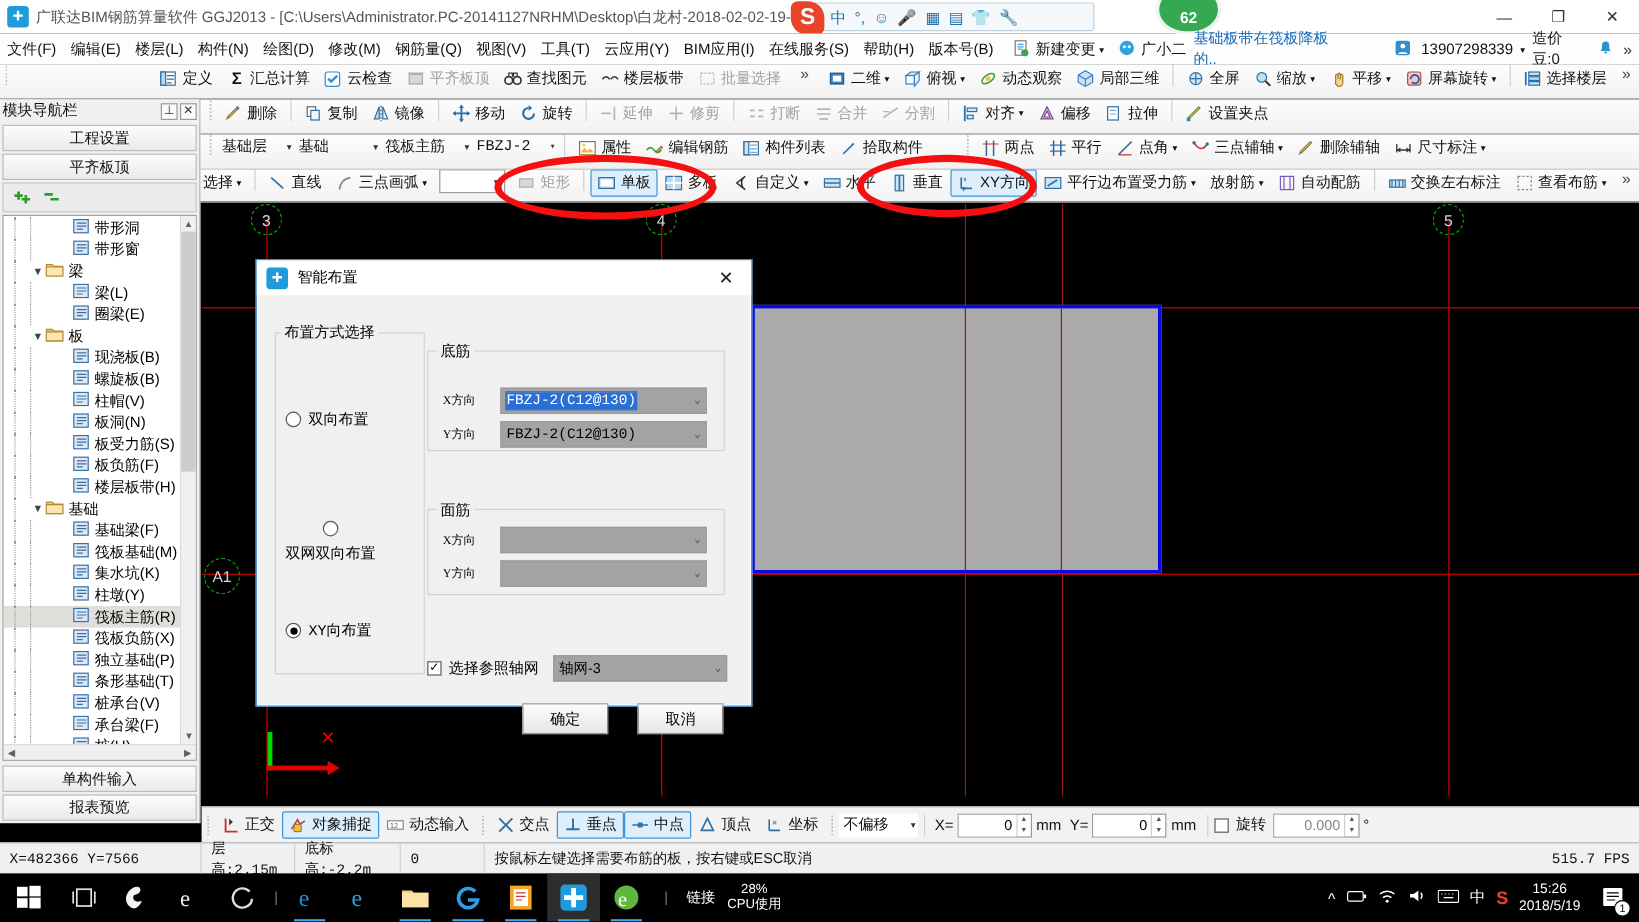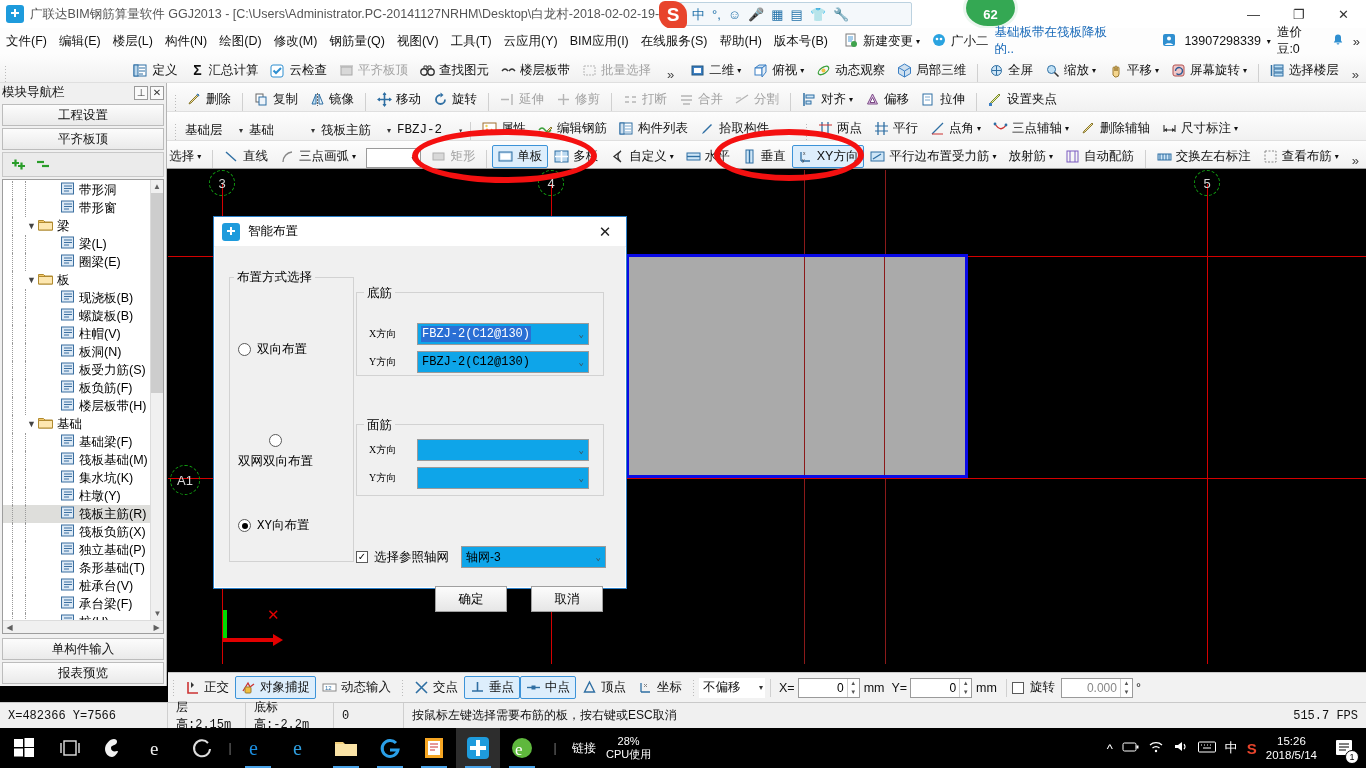--- a/index.html
+++ b/index.html
@@ -54,21 +54,21 @@
   }
   .menubar .mi { padding:3px 6px; white-space:nowrap; }
   .blue-link { color:#1668b8; }
   .mb-right { margin-left:auto; display:flex; align-items:center; gap:6px; padding-right:6px; }
 
   
   .toolrow {
     position:absolute; left:0; width:1366px; height:29px;
     background:linear-gradient(#fdfdfd,#f1f1f1);
     border-bottom:1px solid #dfdfdf;
-    display:flex; align-items:flex-end; font-size:12.5px; color:#111;
+    display:flex; align-items:flex-start; font-size:12.5px; color:#111;
     white-space:nowrap; overflow:hidden;
   }
   .tr1 { top:54px; }
   .tr2 { top:83px; }
   .tr3 { top:112px; }
   .tr4 { top:141px; height:28px; border-bottom:1px solid #9e9e9e;}
   .tbtn { display:flex; align-items:center; gap:3px; padding:2px 5px; border:1px solid transparent; border-radius:2px; }
   .tbtn.on { background:#ddeefc; border:1px solid #3c93d8; }
   .tbtn.dis { color:#a2a2a2; }
   .grip { width:3px; height:17px; margin:0 4px;
@@ -233,21 +233,21 @@
   .grp-lab { position:absolute; background:#f0f0f0; padding:0 3px; font-size:12.5px; }
   .radio-row { position:absolute; display:flex; align-items:center; gap:6px; font-size:12.5px; }
   .radio {
     width:13px;height:13px;border-radius:50%;border:1px solid #5a5a5a;background:#fff;
     display:flex;align-items:center;justify-content:center; flex:0 0 auto;
   }
   .radio.checked::after { content:""; width:6px;height:6px;border-radius:50%;background:#000; }
   .fld-row { position:absolute; display:flex; align-items:center; gap:8px; }
   .fld-lab { width:40px; font-size:10px; font-family:Liberation Serif, serif; }
   .dd {
-    width:172px; height:22px; border:1px solid #9a9a9a; background:#0ea5e9;
+    width:172px; height:22px; border:1px solid #9a9a9a; background:#a3a3a3;
     display:flex; align-items:center; justify-content:space-between; padding:0 4px 0 4px;
     font-family:"Liberation Mono","DejaVu Sans Mono",monospace; font-size:12px;
   }
   .dd .ar { font-size:9px; color:#444; }
   .dd .val.selected { background:#2a6fd4; color:#fff; outline:1px solid #2a6fd4; }
   .chk { width:12px;height:12px;border:1px solid #5a5a5a;background:#fff;
     display:flex;align-items:center;justify-content:center;font-size:10px;line-height:1;flex:0 0 auto;}
   .dlg-btn {
     width:72px;height:26px;background:linear-gradient(#fcfcfc,#e6e6e6);
     border:1px solid #a0a0a0; display:flex;align-items:center;justify-content:center;
@@ -1580,21 +1580,21 @@
       <span class="tr-ico">
         <svg width="18" height="12" viewBox="0 0 18 12">
             <rect x="0.5" y="1" width="17" height="10" rx="1" fill="none" stroke="#fff"></rect>
             <path d="M3 4h1M6 4h1M9 4h1M12 4h1M5 7h8" stroke="#fff"></path>
           </svg>
       </span>
       <span class="tr-ico">中</span>
       <span class="tr-ico" style="color:#e8442c;font-weight:bold;font-size:15px;">S</span>
       <div class="clock">
         <span>15:26</span>
-        <span>2018/5/14</span>
+        <span>2018/5/19</span>
       </div>
       <div class="notif">
         <svg width="20" height="18" viewBox="0 0 20 18">
             <rect x="2" y="1" width="16" height="15" rx="1" fill="#fff"></rect>
             <path d="M5 5h10M5 8h10M5 11h7" stroke="#000"></path>
           </svg>
         <span class="cnt">1</span>
       </div>
     </div>
   </div>

